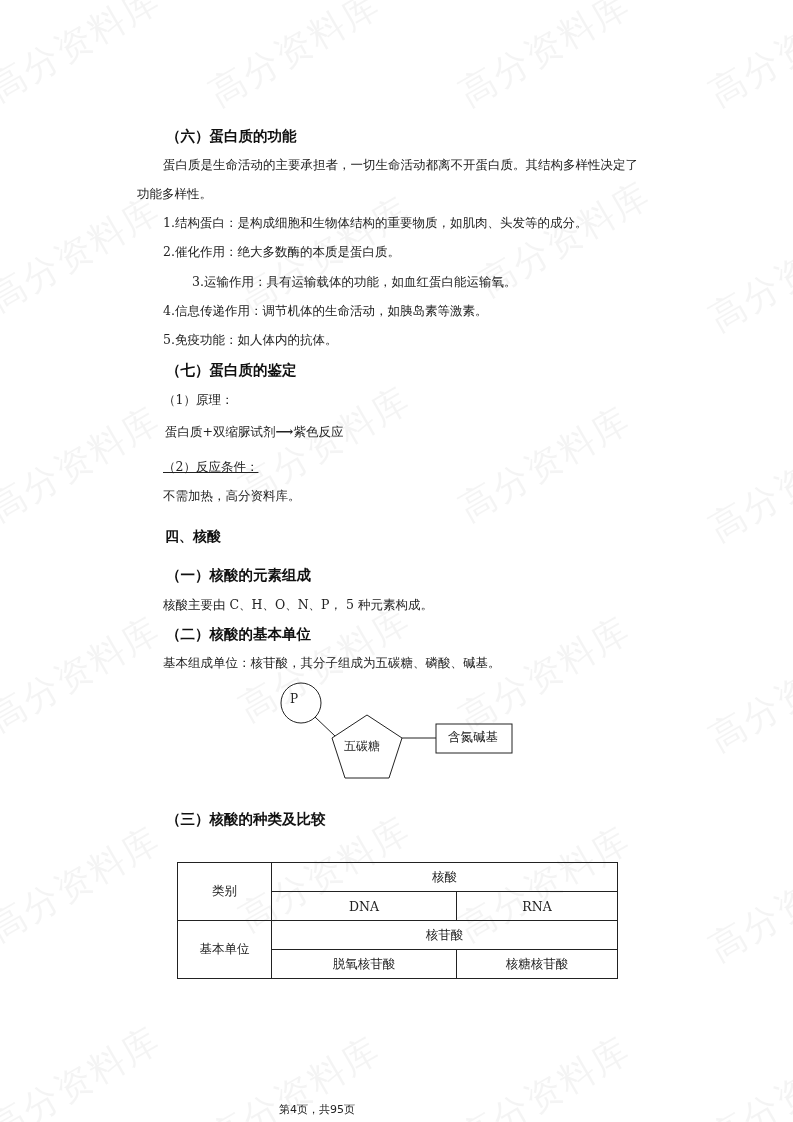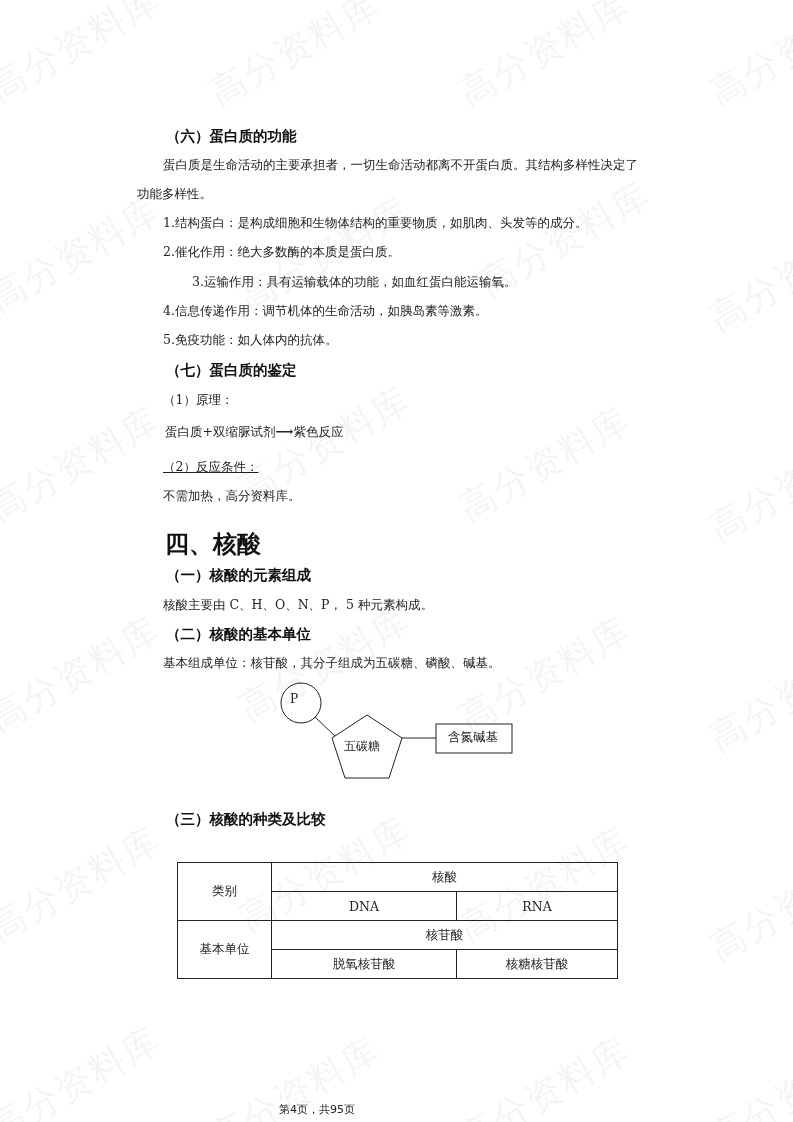--- a/index.html
+++ b/index.html
@@ -3,21 +3,21 @@
 <meta charset="utf-8">
 <style>
   html, body { margin: 0; padding: 0; background: #ffffff; }
   body { width: 793px; height: 1122px; position: relative; overflow: hidden;
          font-family: "DejaVu Serif", "Liberation Serif", serif; color: #1a1a1a; }
   .wm { position: absolute; font-family: "DejaVu Sans", sans-serif; font-size: 36px;
         color: rgba(0,0,0,0.045); transform: rotate(-30deg); white-space: nowrap;
         pointer-events: none; letter-spacing: 2px; }
   .abs { position: absolute; white-space: nowrap; }
   .h3 { font-family: "DejaVu Sans", sans-serif; font-weight: bold; font-size: 14.5px; color: #111; }
-  .h2 { font-family: "DejaVu Sans", sans-serif; font-weight: bold; font-size: 24px; color: #111; }
+  .h2 { font-family: "DejaVu Sans", sans-serif; font-weight: bold; font-size: 14px; color: #111; }
   .p { font-size: 12.5px; color: #222; }
   .diagram { position: absolute; left: 270px; top: 675px; width: 260px; height: 115px; }
   table.cmp { position: absolute; left: 177px; top: 862px; width: 441px; border-collapse: collapse;
               font-size: 12.5px; color: #222; }
   table.cmp td { border: 1.3px solid #222; text-align: center; height: 28px; padding: 0; }
   .footer { position: absolute; top: 1074px; left: 0; width: 634px; text-align: center;
             font-family: "DejaVu Sans", sans-serif; font-size: 11px; color: #222; margin-top: 28px; }
 </style>
 </head>
 <body>

